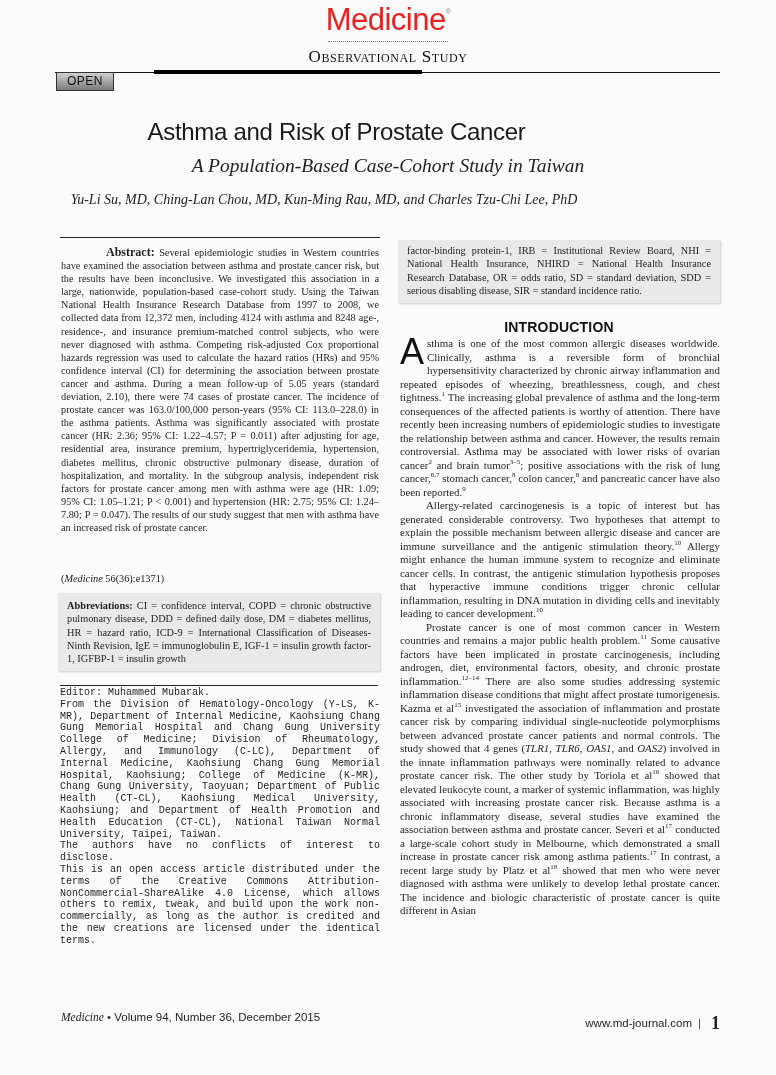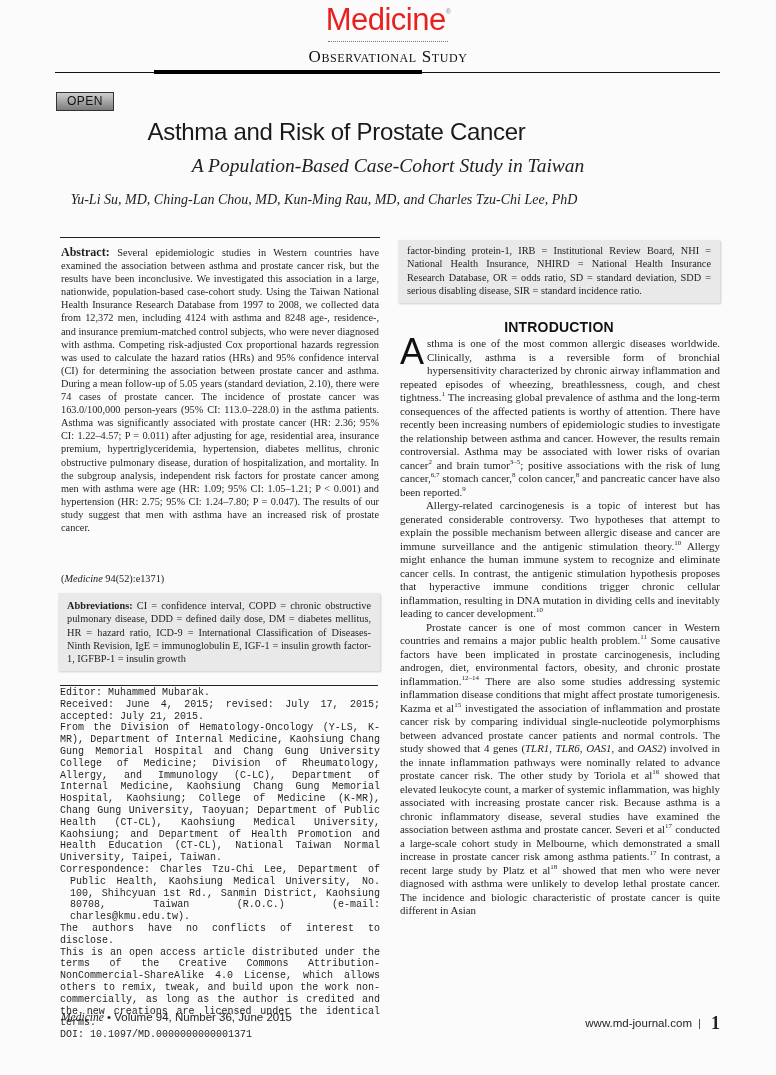--- a/index.html
+++ b/index.html
@@ -14,42 +14,42 @@
   }
   .logo sup { font-size: 7px; color: #888; vertical-align: top; position: relative; top: 6px; }
   .logo-dots { left: 328px; width: 120px; top: 41px; border-top: 1.5px dotted #777; }
   .section-label {
     left: 0; width: 776px; top: 47px; text-align: center;
     font-family: "Liberation Serif", serif; font-size: 17px; font-variant: small-caps; letter-spacing: 0.6px; color: #111;
   }
   .rule-thin { left: 55px; width: 665px; top: 72px; border-top: 1px solid #111; }
   .rule-thick { left: 154px; width: 268px; top: 70px; height: 4px; background: #000; }
   .open-badge {
-    left: 56px; top: 92px; width: 58px; height: 19px; box-sizing: border-box;
+    left: 56px; top: 72px; width: 58px; height: 19px; box-sizing: border-box;
     border: 1px solid #333; background: linear-gradient(#cfcfcf, #7c7c7c);
     font-family: "Liberation Sans", sans-serif; font-size: 12px; color: #111; text-align: center; line-height: 17px; letter-spacing: 0.5px;
   }
   .title {
     left: 0; width: 673px; top: 118px; text-align: center;
     font-family: "Liberation Sans", sans-serif; font-size: 24px; color: #1a1a1a; letter-spacing: -0.3px;
   }
   .subtitle {
     left: 0; width: 776px; top: 155px; text-align: center;
     font-family: "Liberation Serif", serif; font-style: italic; font-size: 19.5px; color: #222;
   }
   .authors {
     left: 0; width: 648px; top: 192px; text-align: center;
     font-family: "Liberation Serif", serif; font-style: italic; font-size: 14px; color: #222;
   }
   .rule-left { left: 60px; width: 320px; top: 237px; border-top: 1.5px solid #222; }
   .para {
     font-size: 10.3px; line-height: 13.1px; text-align: justify; color: #1f1f1f;
   }
   .abstract { left: 61px; width: 318px; top: 246px; }
-  .abstract b { font-size: 12px; }
+  .abstract b { font-size: 12px; margin-left: 45px; }
   .citation { left: 61px; width: 318px; top: 573px; font-size: 10.3px; }
   .abbr-box {
     left: 58px; width: 322px; top: 593px; height: 78px; background: #e9e9e9; box-sizing: border-box; padding: 6px 9px 0 9px;
     box-shadow: 1px 1px 2px #ccc;
   }
   .abbr-box-right {
     left: 398px; width: 322px; top: 240px; height: 63px; background: #e9e9e9; box-sizing: border-box; padding: 4px 9px 0 9px;
     box-shadow: 1px 1px 2px #ccc;
   }
   .abbr-text { font-size: 10.3px; line-height: 13.3px; text-align: justify; color: #1f1f1f; }
@@ -86,45 +86,42 @@
 
 <div class="abs title">Asthma and Risk of Prostate Cancer</div>
 <div class="abs subtitle">A Population-Based Case-Cohort Study in Taiwan</div>
 <div class="abs authors">Yu-Li Su, MD, Ching-Lan Chou, MD, Kun-Ming Rau, MD, and Charles Tzu-Chi Lee, PhD</div>
 
 <div class="abs rule-left"></div>
 <div class="abs para abstract">
   <b>Abstract:</b>
   <span>Several epidemiologic studies in Western countries have examined the association between asthma and prostate cancer risk, but the results have been inconclusive. We investigated this association in a large, nationwide, population-based case-cohort study. Using the Taiwan National Health Insurance Research Database from 1997 to 2008, we collected data from 12,372 men, including 4124 with asthma and 8248 age-, residence-, and insurance premium-matched control subjects, who were never diagnosed with asthma. Competing risk-adjusted Cox proportional hazards regression was used to calculate the hazard ratios (HRs) and 95% confidence interval (CI) for determining the association between prostate cancer and asthma. During a mean follow-up of 5.05 years (standard deviation, 2.10), there were 74 cases of prostate cancer. The incidence of prostate cancer was 163.0/100,000 person-years (95% CI: 113.0–228.0) in the asthma patients. Asthma was significantly associated with prostate cancer (HR: 2.36; 95% CI: 1.22–4.57; P = 0.011) after adjusting for age, residential area, insurance premium, hypertriglyceridemia, hypertension, diabetes mellitus, chronic obstructive pulmonary disease, duration of hospitalization, and mortality. In the subgroup analysis, independent risk factors for prostate cancer among men with asthma were age (HR: 1.09; 95% CI: 1.05–1.21; P &lt; 0.001) and hypertension (HR: 2.75; 95% CI: 1.24–7.80; P = 0.047). The results of our study suggest that men with asthma have an increased risk of prostate cancer.</span>
 </div>
-<div class="abs citation">(<i>Medicine</i> <span>94(52):e1371</span>)</div>
+<div class="abs citation">(<i>Medicine</i> <span>56(36):e1371</span>)</div>
 
 <div class="abs abbr-box">
   <div class="abbr-text">
     <b>Abbreviations:</b>
     <span>CI = confidence interval, COPD = chronic obstructive pulmonary disease, DDD = defined daily dose, DM = diabetes mellitus, HR = hazard ratio, ICD-9 = International Classification of Diseases-Ninth Revision, IgE = immunoglobulin E, IGF-1 = insulin growth factor-1, IGFBP-1 = insulin growth</span>
   </div>
 </div>
 
 <div class="abs rule-notes"></div>
 <div class="abs notes">
   <p>Editor: Muhammed Mubarak.</p>
-  <p>Received: June 4, 2015; revised: July 17, 2015; accepted: July 21, 2015.</p>
   <p>From the Division of Hematology-Oncology (Y-LS, K-MR), Department of Internal Medicine, Kaohsiung Chang Gung Memorial Hospital and Chang Gung University College of Medicine; Division of Rheumatology, Allergy, and Immunology (C-LC), Department of Internal Medicine, Kaohsiung Chang Gung Memorial Hospital, Kaohsiung; College of Medicine (K-MR), Chang Gung University, Taoyuan; Department of Public Health (CT-CL), Kaohsiung Medical University, Kaohsiung; and Department of Health Promotion and Health Education (CT-CL), National Taiwan Normal University, Taipei, Taiwan.</p>
-  <p class="hang">Correspondence: Charles Tzu-Chi Lee, Department of Public Health, Kaohsiung Medical University, No. 100, Shihcyuan 1st Rd., Sanmin District, Kaohsiung 80708, Taiwan (R.O.C.) (e-mail: charles@kmu.edu.tw).</p>
   <p>The authors have no conflicts of interest to disclose.</p>
   <p>This is an open access article distributed under the terms of the Creative Commons Attribution-NonCommercial-ShareAlike 4.0 License, which allows others to remix, tweak, and build upon the work non-commercially, as long as the author is credited and the new creations are licensed under the identical terms.</p>
-  <p>DOI: 10.1097/MD.0000000000001371</p>
 </div>
 
 <div class="abs abbr-box-right">
   <div class="abbr-text">factor-binding protein-1, IRB = Institutional Review Board, NHI = National Health Insurance, NHIRD = National Health Insurance Research Database, OR = odds ratio, SD = standard deviation, SDD = serious disabling disease, SIR = standard incidence ratio.</div>
 </div>
 
 <div class="abs intro-heading">INTRODUCTION</div>
 <div class="abs intro">
   <p><span class="dropcap">A</span><span>sthma is one of the most common allergic diseases worldwide. Clinically, asthma is a reversible form of bronchial hypersensitivity characterized by chronic airway inflammation and repeated episodes of wheezing, breathlessness, cough, and chest tightness.</span><sup class="ref">1</sup><span> The increasing global prevalence of asthma and the long-term consequences of the affected patients is worthy of attention. There have recently been increasing numbers of epidemiologic studies to investigate the relationship between asthma and cancer. However, the results remain controversial. Asthma may be associated with lower risks of ovarian cancer</span><sup class="ref">2</sup><span> and brain tumor</span><sup class="ref">3–5</sup><span>; positive associations with the risk of lung cancer,</span><sup class="ref">6,7</sup><span> stomach cancer,</span><sup class="ref">8</sup><span> colon cancer,</span><sup class="ref">8</sup><span> and pancreatic cancer have also been reported.</span><sup class="ref">9</sup></p>
   <p class="indent"><span>Allergy-related carcinogenesis is a topic of interest but has generated considerable controversy. Two hypotheses that attempt to explain the possible mechanism between allergic disease and cancer are immune surveillance and the antigenic stimulation theory.</span><sup class="ref">10</sup><span> Allergy might enhance the human immune system to recognize and eliminate cancer cells. In contrast, the antigenic stimulation hypothesis proposes that hyperactive immune conditions trigger chronic cellular inflammation, resulting in DNA mutation in dividing cells and inevitably leading to cancer development.</span><sup class="ref">10</sup></p>
   <p class="indent"><span>Prostate cancer is one of most common cancer in Western countries and remains a major public health problem.</span><sup class="ref">11</sup><span> Some causative factors have been implicated in prostate carcinogenesis, including androgen, diet, environmental factors, obesity, and chronic prostate inflammation.</span><sup class="ref">12–14</sup><span> There are also some studies addressing systemic inflammation disease conditions that might affect prostate tumorigenesis. Kazma et al</span><sup class="ref">15</sup><span> investigated the association of inflammation and prostate cancer risk by comparing individual single-nucleotide polymorphisms between advanced prostate cancer patients and normal controls. The study showed that 4 genes (</span><i>TLR1</i><span>, </span><i>TLR6</i><span>, </span><i>OAS1</i><span>, and </span><i>OAS2</i><span>) involved in the innate inflammation pathways were nominally related to advance prostate cancer risk. The other study by Toriola et al</span><sup class="ref">16</sup><span> showed that elevated leukocyte count, a marker of systemic inflammation, was highly associated with increasing prostate cancer risk. Because asthma is a chronic inflammatory disease, several studies have examined the association between asthma and prostate cancer. Severi et al</span><sup class="ref">17</sup><span> conducted a large-scale cohort study in Melbourne, which demonstrated a small increase in prostate cancer risk among asthma patients.</span><sup class="ref">17</sup><span> In contrast, a recent large study by Platz et al</span><sup class="ref">18</sup><span> showed that men who were never diagnosed with asthma were unlikely to develop lethal prostate cancer. The incidence and biologic characteristic of prostate cancer is quite different in Asian</span></p>
 </div>
 
-<div class="abs footer-left"><i>Medicine</i> <span>•</span> <span>Volume 94, Number 36, June 2015</span></div>
+<div class="abs footer-left"><i>Medicine</i> <span>•</span> <span>Volume 94, Number 36, December 2015</span></div>
 <div class="abs footer-right"><span>www.md-journal.com</span><span class="sep">|</span><span class="page-num">1</span></div>
 
 </body></html>

